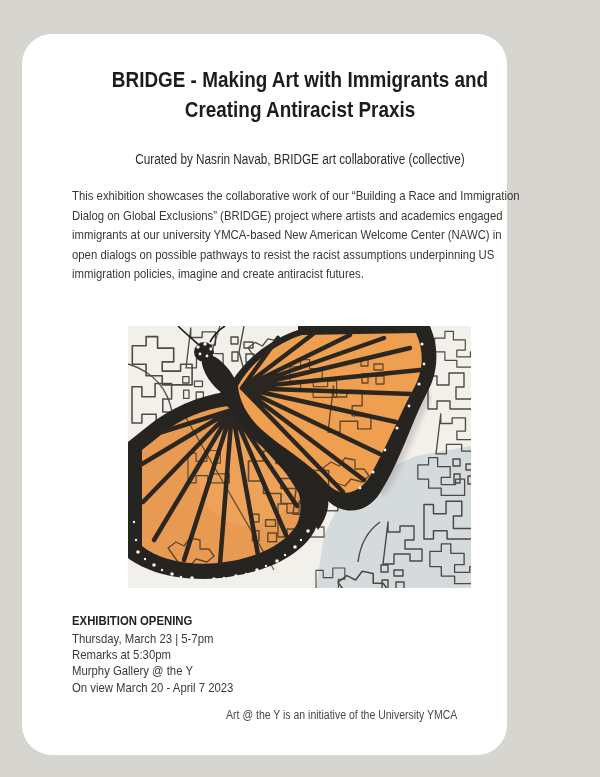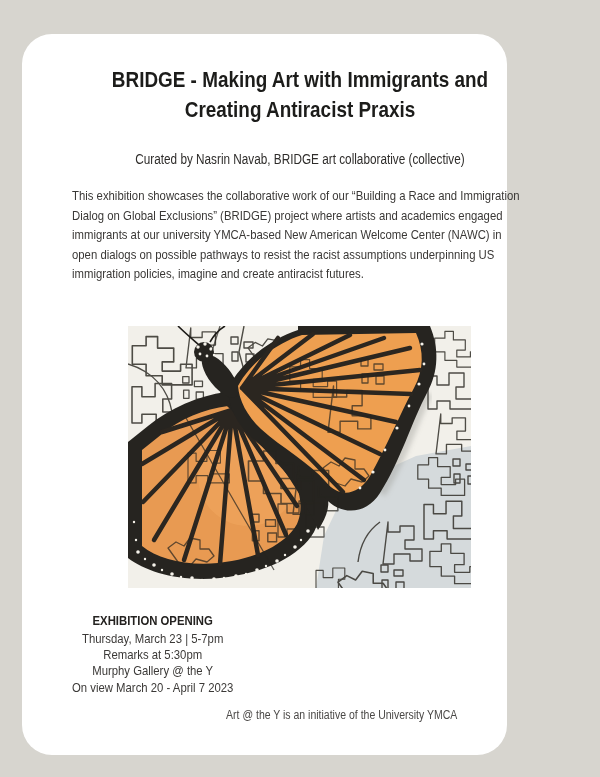--- a/index.html
+++ b/index.html
@@ -43,21 +43,20 @@
   }
   .image-wrap {
     position: absolute; left: 106px; top: 292px;
     width: 343px; height: 262px;
     overflow: hidden;
   }
   .image-wrap svg { display: block; width: 100%; height: 100%; }
   .event {
     position: absolute; left: 50px; top: 577px;
     color: #3b3937;
-    text-align: center;
   }
   .event-heading {
     font-size: 13.5px; font-weight: bold; line-height: 20px;
     color: #242220;
     transform: scaleX(0.84); transform-origin: 0 0;
   }
   .event-line {
     font-size: 13.5px; line-height: 16.2px;
     transform: scaleX(0.84); transform-origin: 0 0;
     white-space: nowrap;

